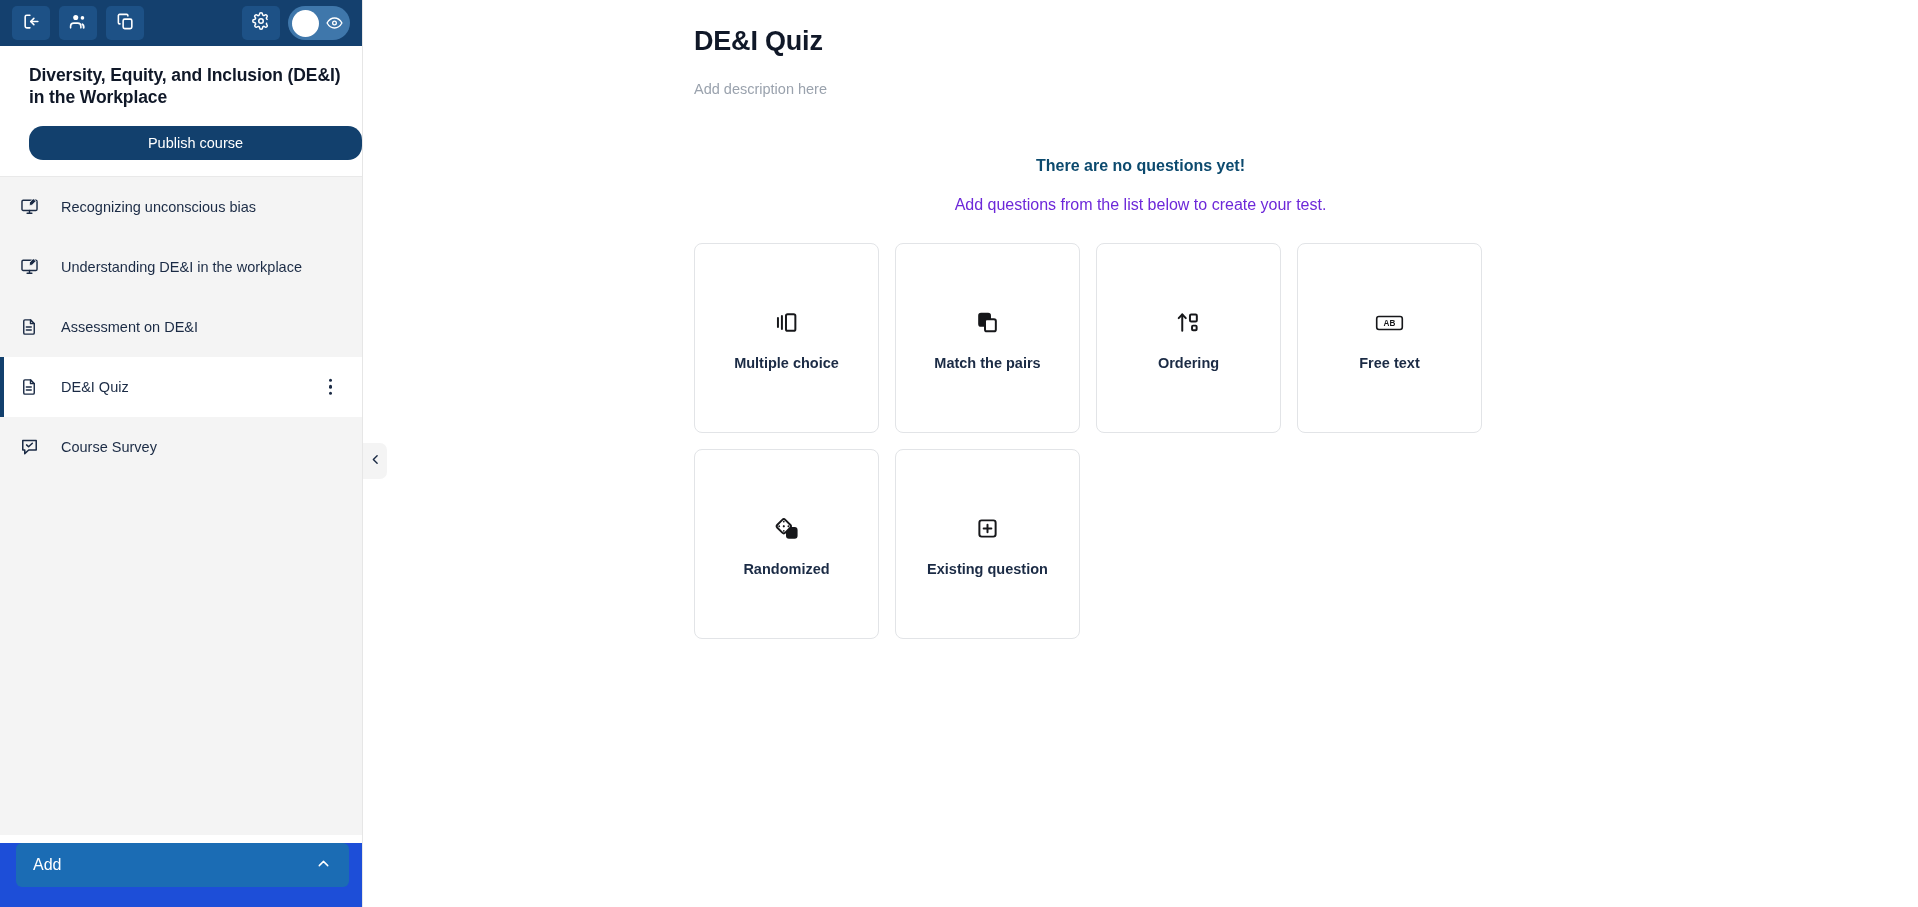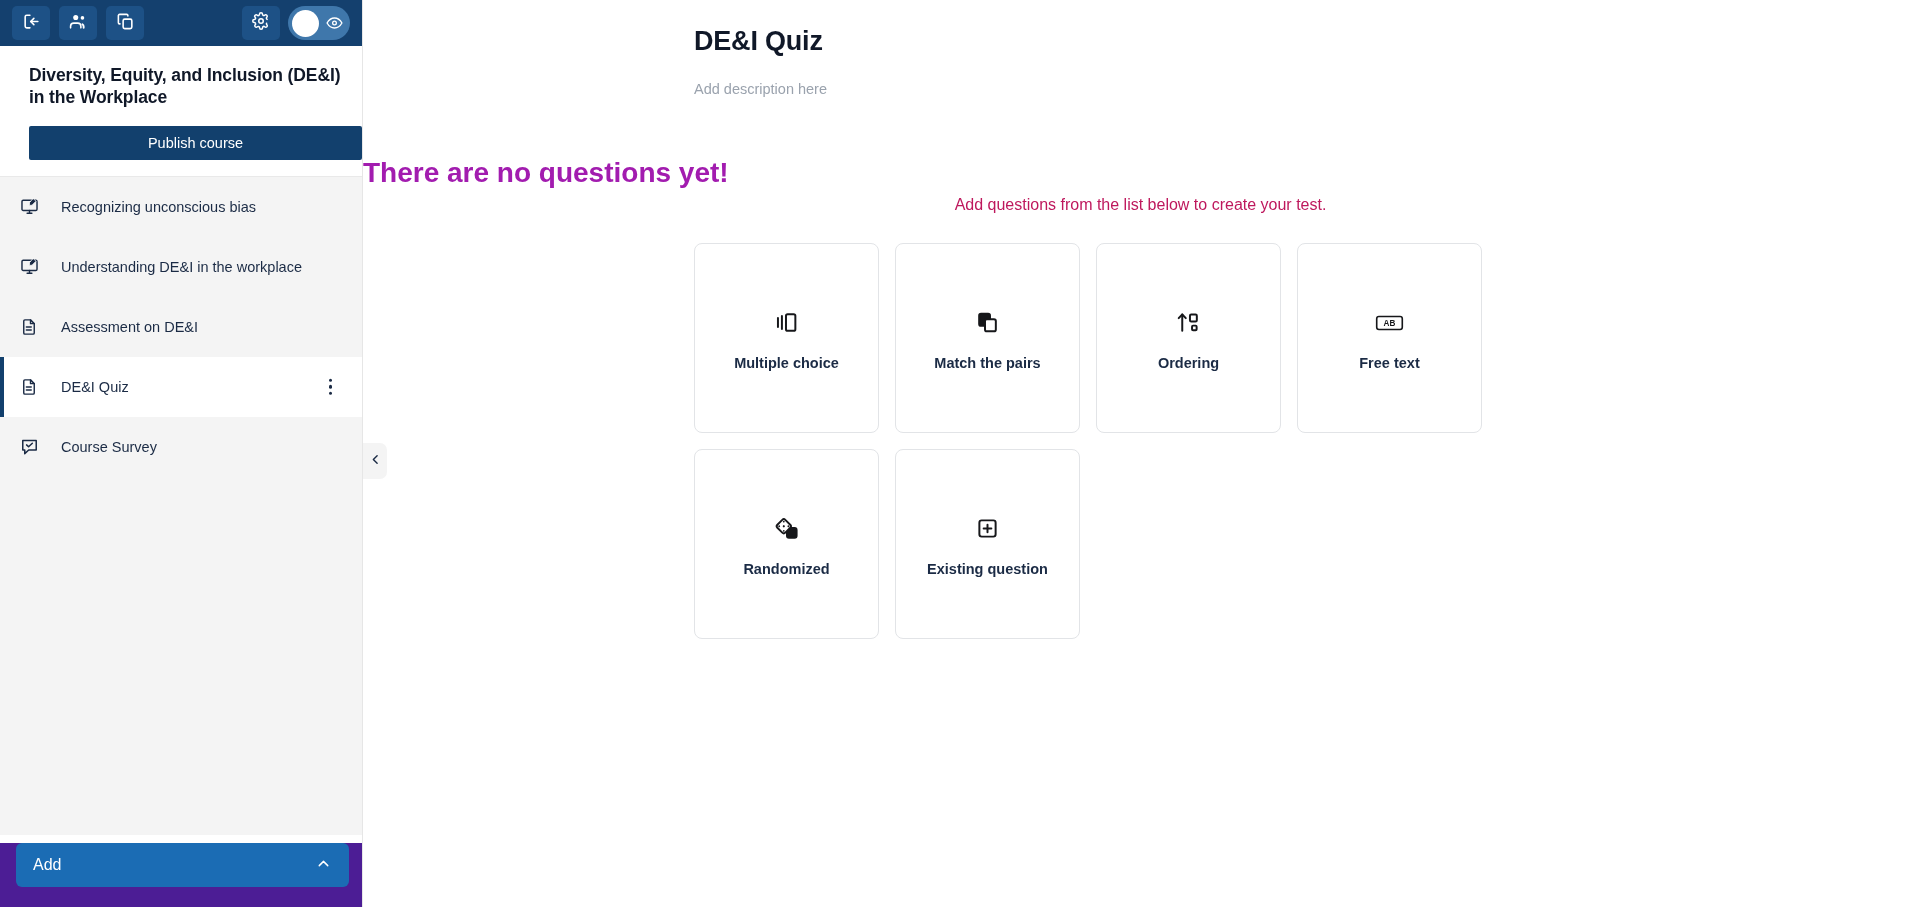--- a/index.html
+++ b/index.html
@@ -59,21 +59,21 @@
 
   .course-block { padding: 18px 16px 16px 29px; background: #fff; }
   .course-title {
     font-size: 17.5px; font-weight: bold; color: #101828;
     line-height: 1.28; letter-spacing: -0.1px;
   }
   .publish-btn {
     margin-top: 17px;
     width: 333px; height: 34px;
     background: #12406d; color: #fff;
-    border: none; border-radius: 2px;
+    border: none; border-radius: 14px;
     font-size: 14.5px; font-family: "Liberation Sans", sans-serif;
     cursor: pointer;
     display: flex; align-items: center; justify-content: center;
   }
 
   .nav-list {
     background: #f4f4f4;
     flex: 1 1 auto;
     overflow: hidden;
     position: relative;
@@ -101,21 +101,21 @@
     content: ""; position: absolute; left: 0; top: 0;
     width: 4px; height: 100%; background: #12406d;
   }
   .kebab {
     position: absolute; right: 26px; top: 50%; transform: translateY(-50%);
     display: flex; flex-direction: column; gap: 3px; cursor: pointer;
     padding: 4px;
   }
   .kebab i { width: 3.5px; height: 3.5px; border-radius: 50%; background: #1b2b45; display: block; }
 
-  .add-wrap { padding: 0 16px 20px 16px; background: #4c1d95; margin-top: 8px; }
+  .add-wrap { padding: 0 16px 20px 16px; background: #1d4ed8; margin-top: 8px; }
   .add-btn {
     width: 333px; height: 44px;
     background: #1b6cb4; color: #fff;
     border: none; border-radius: 6px;
     display: flex; align-items: center; justify-content: space-between;
     padding: 0 17px;
     font-size: 16px; font-family: "Liberation Sans", sans-serif;
     cursor: pointer;
   }
 
@@ -139,27 +139,27 @@
     font-size: 27px; font-weight: bold; color: #101828;
     letter-spacing: -0.2px;
   }
   .quiz-desc {
     position: absolute; left: 331px; top: 81px;
     font-size: 14.5px; color: #9aa2ad;
     cursor: text;
   }
   .empty-head {
     position: absolute; top: 157px; left: 0; width: 100%;
-    text-align: left;
-    font-size: 28px; font-weight: bold; color: #a21caf;
+    text-align: center;
+    font-size: 16px; font-weight: bold; color: #0c4a6e;
   }
   .empty-sub {
     position: absolute; top: 196px; left: 0; width: 100%;
     text-align: center;
-    font-size: 16px; color: #be185d;
+    font-size: 16px; color: #6d28d9;
   }
 
   .cards {
     position: absolute; left: 331px; top: 243px;
     width: 778px;
     display: grid;
     grid-template-columns: repeat(4, 185px);
     grid-auto-rows: 190px;
     column-gap: 12px; row-gap: 11px; gap: 16px;
   }

